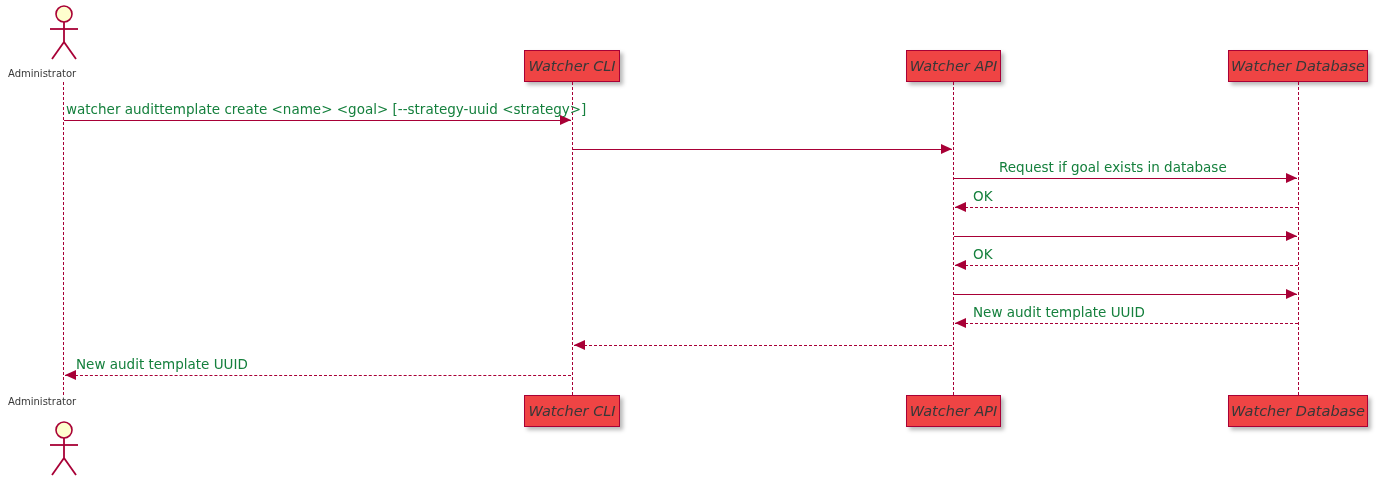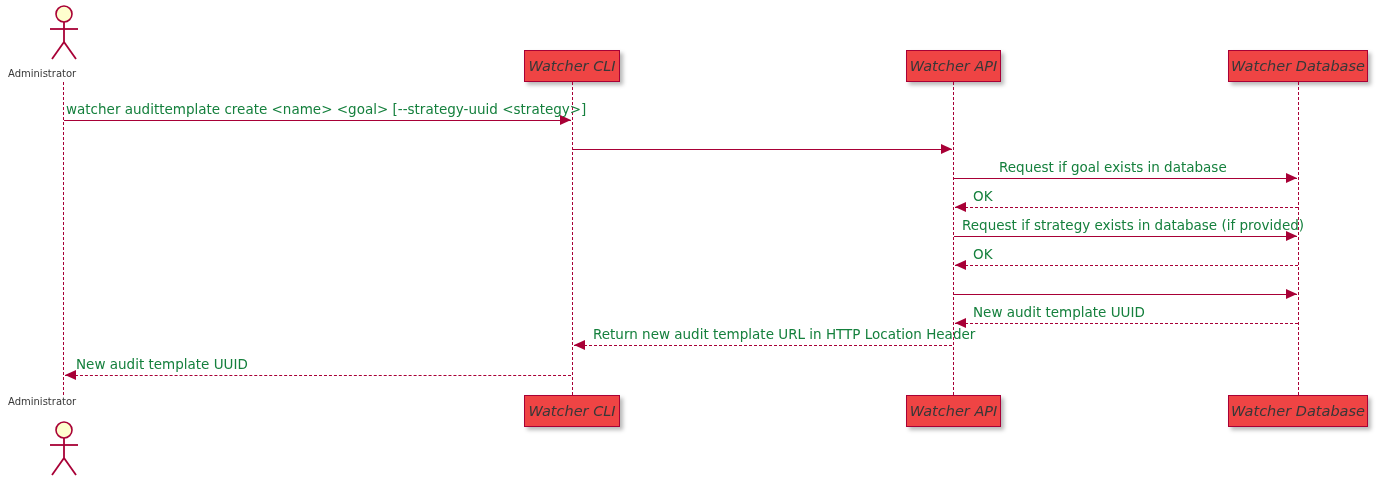--- a/index.html
+++ b/index.html
@@ -99,28 +99,26 @@
     <div class="arrow-line" style="left: 573px; top: 149px; width: 379px;"></div>
     <div class="arrow-head right" style="top: 144px; left: 941px;"></div>
     <div class="arrow-line" style="left: 954px; top: 178px; width: 343px;"></div>
     <div class="arrow-head right" style="top: 173px; left: 1286px;"></div>
     <div class="msg-label" style="left: 962px; top: 159px; margin-left: 37px;">Request if goal exists in database</div>
     <div class="arrow-line dotted" style="left: 955px; top: 207px; width: 343px;"></div>
     <div class="arrow-head left" style="top: 202px; left: 955px;"></div>
     <div class="msg-label" style="left: 973px; top: 188px;">OK</div>
     <div class="arrow-line" style="left: 954px; top: 236px; width: 343px;"></div>
     <div class="arrow-head right" style="top: 231px; left: 1286px;"></div>
-    <div class="msg-label" style="left: 962px; top: 217px;">Request if strategy exists in database (if provided)</div>
     <div class="arrow-line dotted" style="left: 955px; top: 265px; width: 343px;"></div>
     <div class="arrow-head left" style="top: 260px; left: 955px;"></div>
     <div class="msg-label" style="left: 973px; top: 246px;">OK</div>
     <div class="arrow-line" style="left: 954px; top: 294px; width: 343px;"></div>
     <div class="arrow-head right" style="top: 289px; left: 1286px;"></div>
     <div class="arrow-line dotted" style="left: 955px; top: 323px; width: 343px;"></div>
     <div class="arrow-head left" style="top: 318px; left: 955px;"></div>
     <div class="msg-label" style="left: 973px; top: 304px;">New audit template UUID</div>
     <div class="arrow-line dotted" style="left: 574px; top: 345px; width: 378px;"></div>
     <div class="arrow-head left" style="top: 340px; left: 574px;"></div>
-    <div class="msg-label" style="left: 593px; top: 326px;">Return new audit template URL in HTTP Location Header</div>
     <div class="arrow-line dotted" style="left: 65px; top: 375px; width: 506px;"></div>
     <div class="arrow-head left" style="top: 370px; left: 65px;"></div>
     <div class="msg-label" style="left: 76px; top: 356px;">New audit template UUID</div>
   </div>
 
 </body></html>

